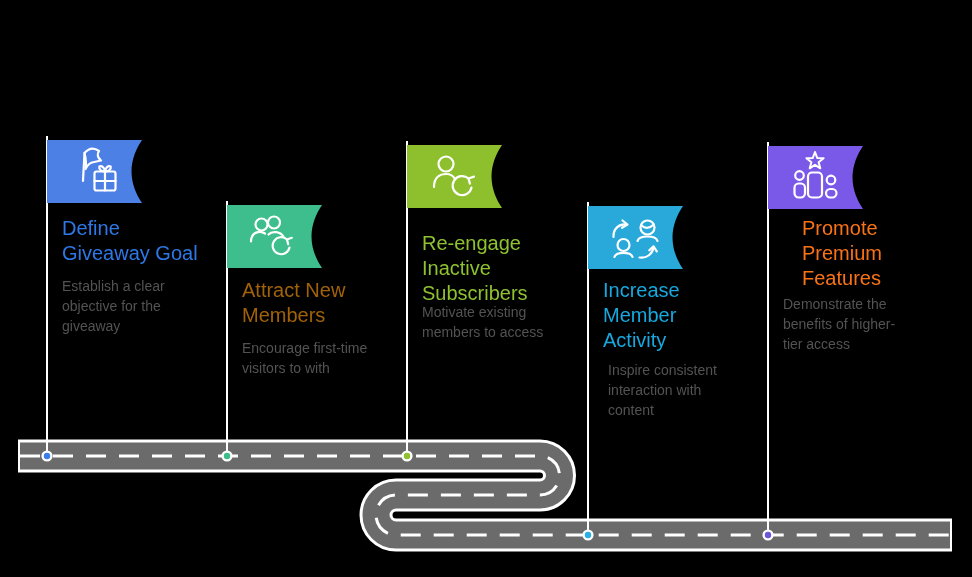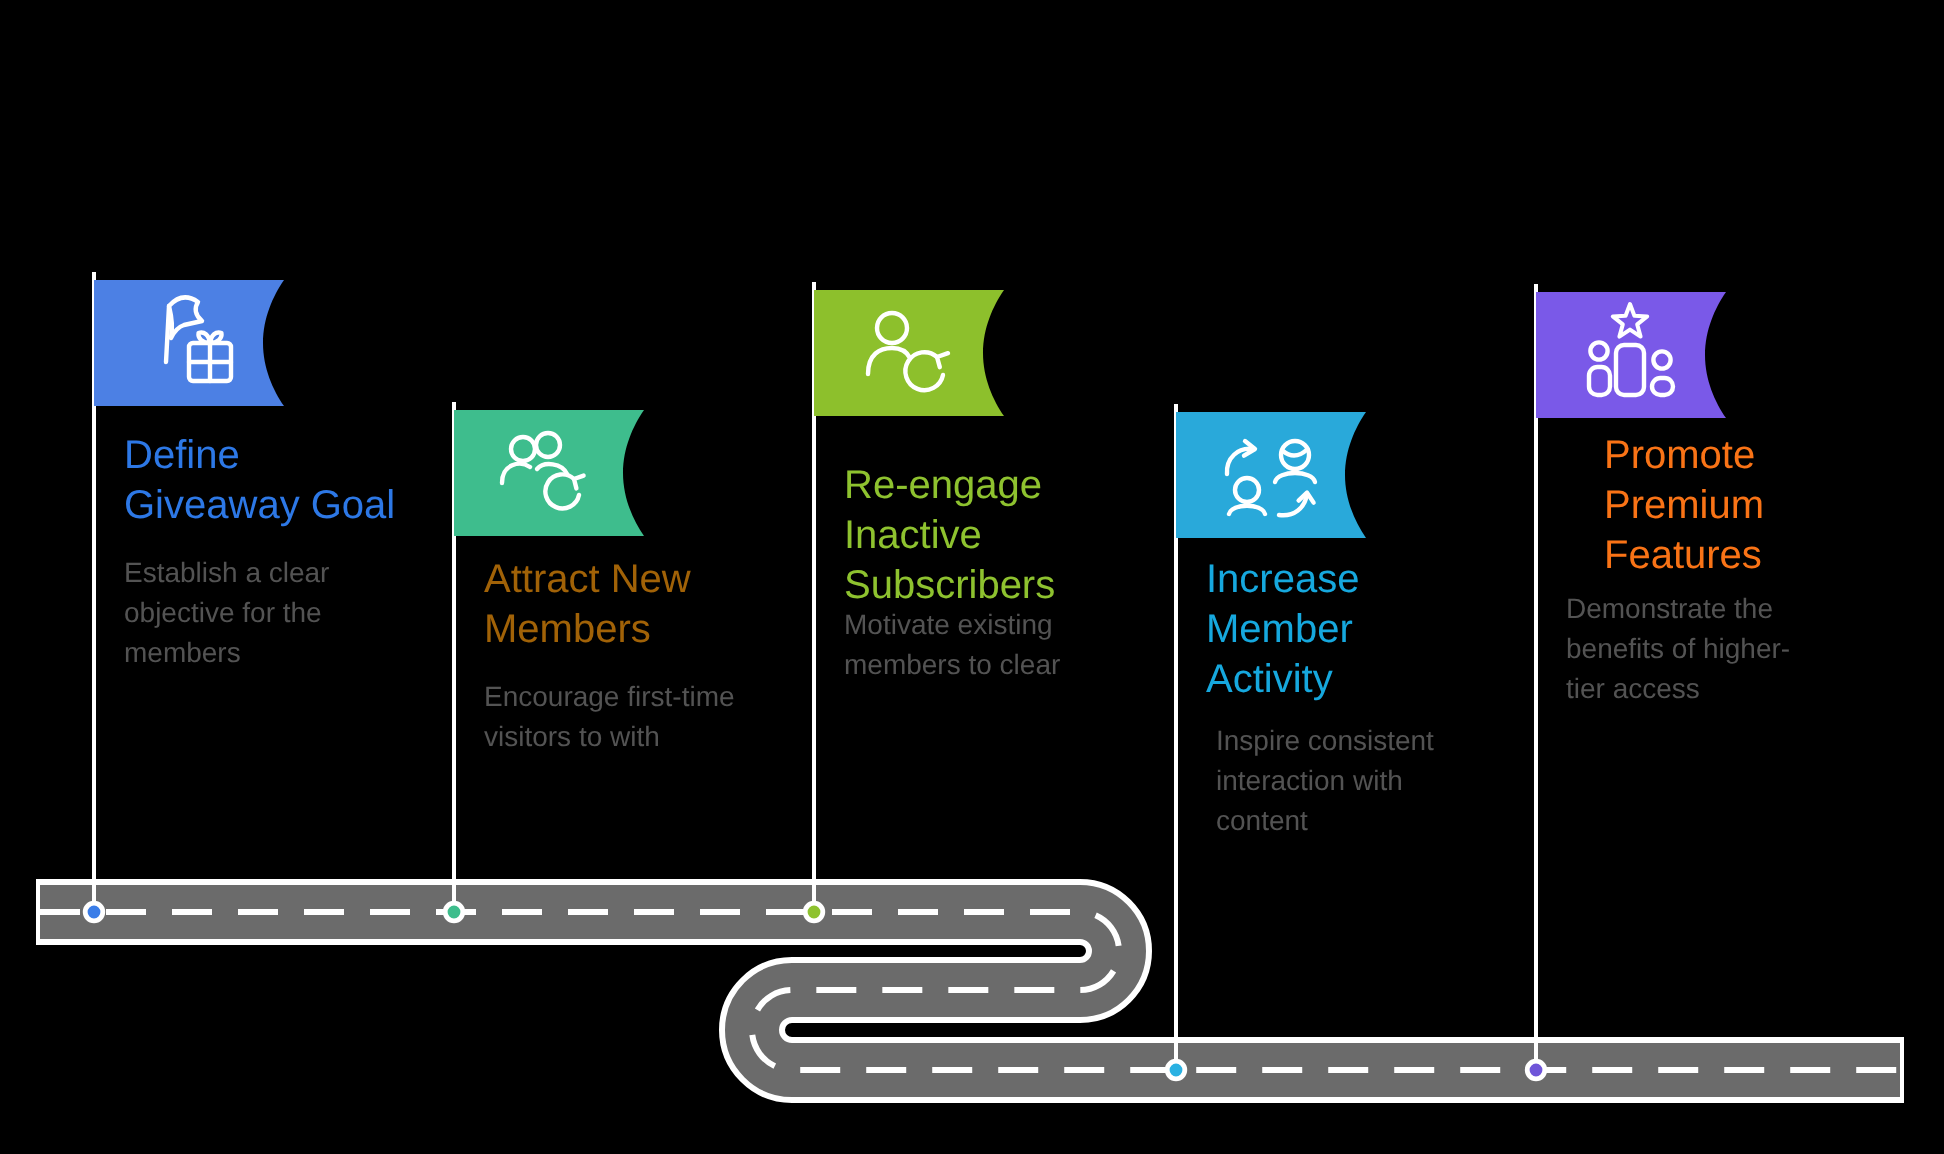--- a/index.html
+++ b/index.html
@@ -58,21 +58,21 @@
         <path d="M37.5 13 C42 8 47 7.5 52 11 C50 14 50.5 17.5 54 20.5 L45 22.5 C42 23.5 40 26 38.5 29 C39.5 24 38.5 17 37.5 13 Z"></path>
         <rect x="47.5" y="31.5" width="21" height="19" rx="2"></rect>
         <path d="M58 31.5 V50.5 M47.5 41 H68.5"></path>
         <path d="M58 31.5 C54 31.5 51.8 29 52.3 26.5 C55 25.5 57.5 27.5 58 31.5 C58.5 27.5 61 25.5 63.7 26.5 C64.2 29 62 31.5 58 31.5 Z"></path>
       </g>
     </svg>
     <div class="m-title" style="left: 62px; top: 216px; color: rgb(45, 120, 230);">Define
 Giveaway Goal</div>
     <div class="m-desc" style="left:62px;top:276px">Establish a clear
 objective for the
-members</div>
+giveaway</div>
   </div>
 
   <div class="milestone">
     <svg class="flag-svg" style="left:227px;top:205px" width="95" height="63" viewBox="0 0 95 63">
       <path d="M0 0 H95 C89.5 8 84.5 19 84.5 31.5 C84.5 44 89.5 55 95 63 H0 Z" fill="#3ebd8d"></path>
       <g class="icon">
         <circle cx="34.5" cy="19.5" r="6"></circle>
         <circle cx="47" cy="17.5" r="6"></circle>
         <path d="M24 36.5 C24 27 33 25 38 28.5"></path>
         <path d="M41.5 29.5 C45 25.5 54 26.5 56.5 32"></path>
@@ -93,21 +93,21 @@
         <circle cx="39" cy="19" r="7.5"></circle>
         <path d="M27 42 C27 32 33 29 39 29 C43.5 29 46.5 31 48 34"></path>
         <path d="M61.5 33.5 A9.5 9.5 0 1 0 64.5 42.5"></path>
         <path d="M61.5 33.5 L67 31.6 M61.5 33.5 L62.9 38.6"></path>
       </g>
     </svg>
     <div class="m-title" style="left: 422px; top: 216px; color: rgb(142, 194, 47); margin-top: 15px;">Re-engage
 Inactive
 Subscribers</div>
     <div class="m-desc" style="left:422px;top:302px">Motivate existing
-members to clear</div>
+members to access</div>
   </div>
 
   <div class="milestone">
     <svg class="flag-svg" style="left:588px;top:206px" width="95" height="63" viewBox="0 0 95 63">
       <path d="M0 0 H95 C89.5 8 84.5 19 84.5 31.5 C84.5 44 89.5 55 95 63 H0 Z" fill="#29a9da"></path>
       <g class="icon">
         <path d="M25.5 31 C25 23 31 17.5 38.5 18.5"></path>
         <path d="M34.5 14.5 L39.5 18.5 L34 21.8"></path>
         <circle cx="59.5" cy="21.5" r="7"></circle>
         <path d="M53.5 19.5 Q59.5 24.5 65.8 18.5"></path>

